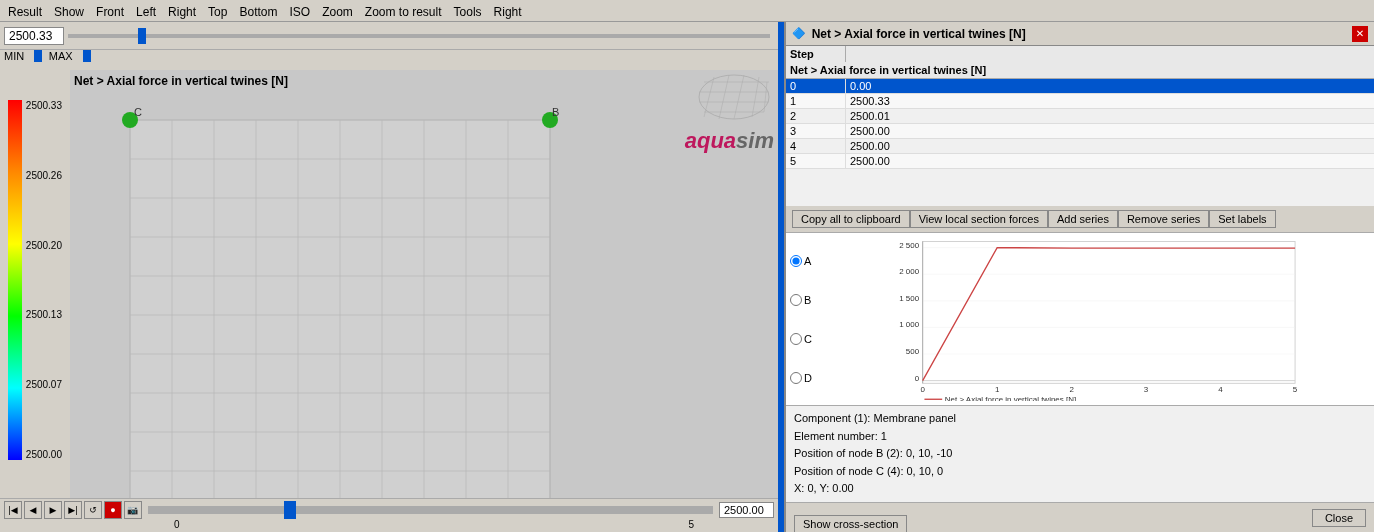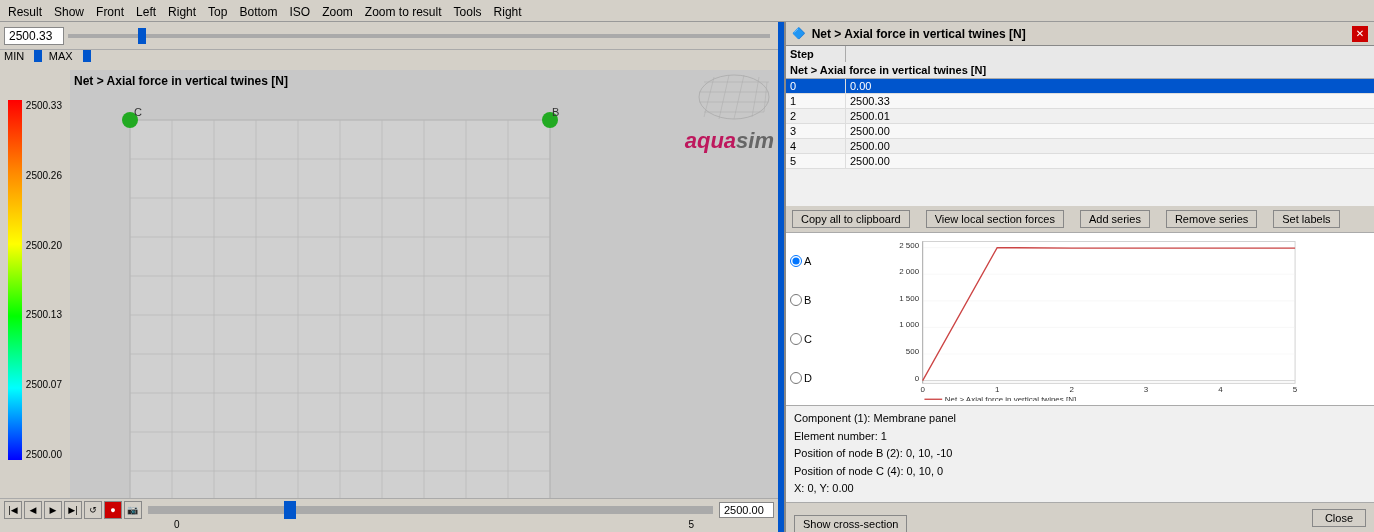--- a/index.html
+++ b/index.html
@@ -44,21 +44,21 @@
     .table-col-step { width: 60px; padding: 2px 4px; border-right: 1px solid #aaa; font-size: 11px; font-weight: bold; }
     .table-col-val { flex: 1; padding: 2px 4px; font-size: 11px; font-weight: bold; }
     .table-body { overflow-y: auto; flex: 1; }
     .table-row { display: flex; border-bottom: 1px solid #ddd; }
     .table-row.selected { background: #0055cc; color: white; }
     .table-row.even { background: #f8f8f8; }
     .table-cell-step { width: 60px; padding: 1px 4px; border-right: 1px solid #ddd; font-size: 11px; }
     .table-cell-val { flex: 1; padding: 1px 4px; font-size: 11px; }
 
     
-    .buttons-row { display: flex; gap: 16px; padding: 4px 6px; background: #d4d0c8; border-bottom: 1px solid #aaa; }
+    .buttons-row { display: flex; gap: 0; padding: 4px 6px; background: #d4d0c8; border-bottom: 1px solid #aaa; }
     .action-btn { padding: 2px 8px; background: #d4d0c8; border: 1px solid #888; cursor: pointer; font-size: 11px; }
 
     
     .chart-section { flex: 1; display: flex; background: white; border-bottom: 1px solid #aaa; overflow: hidden; }
     .chart-radio-col { width: 40px; display: flex; flex-direction: column; justify-content: space-around; padding: 8px 4px; }
     .radio-item { display: flex; align-items: center; gap: 2px; font-size: 11px; }
     .chart-area { flex: 1; position: relative; padding: 4px; }
 
     
     .info-section { padding: 4px 8px; font-size: 11px; line-height: 1.6; background: #f0f0f0; }

